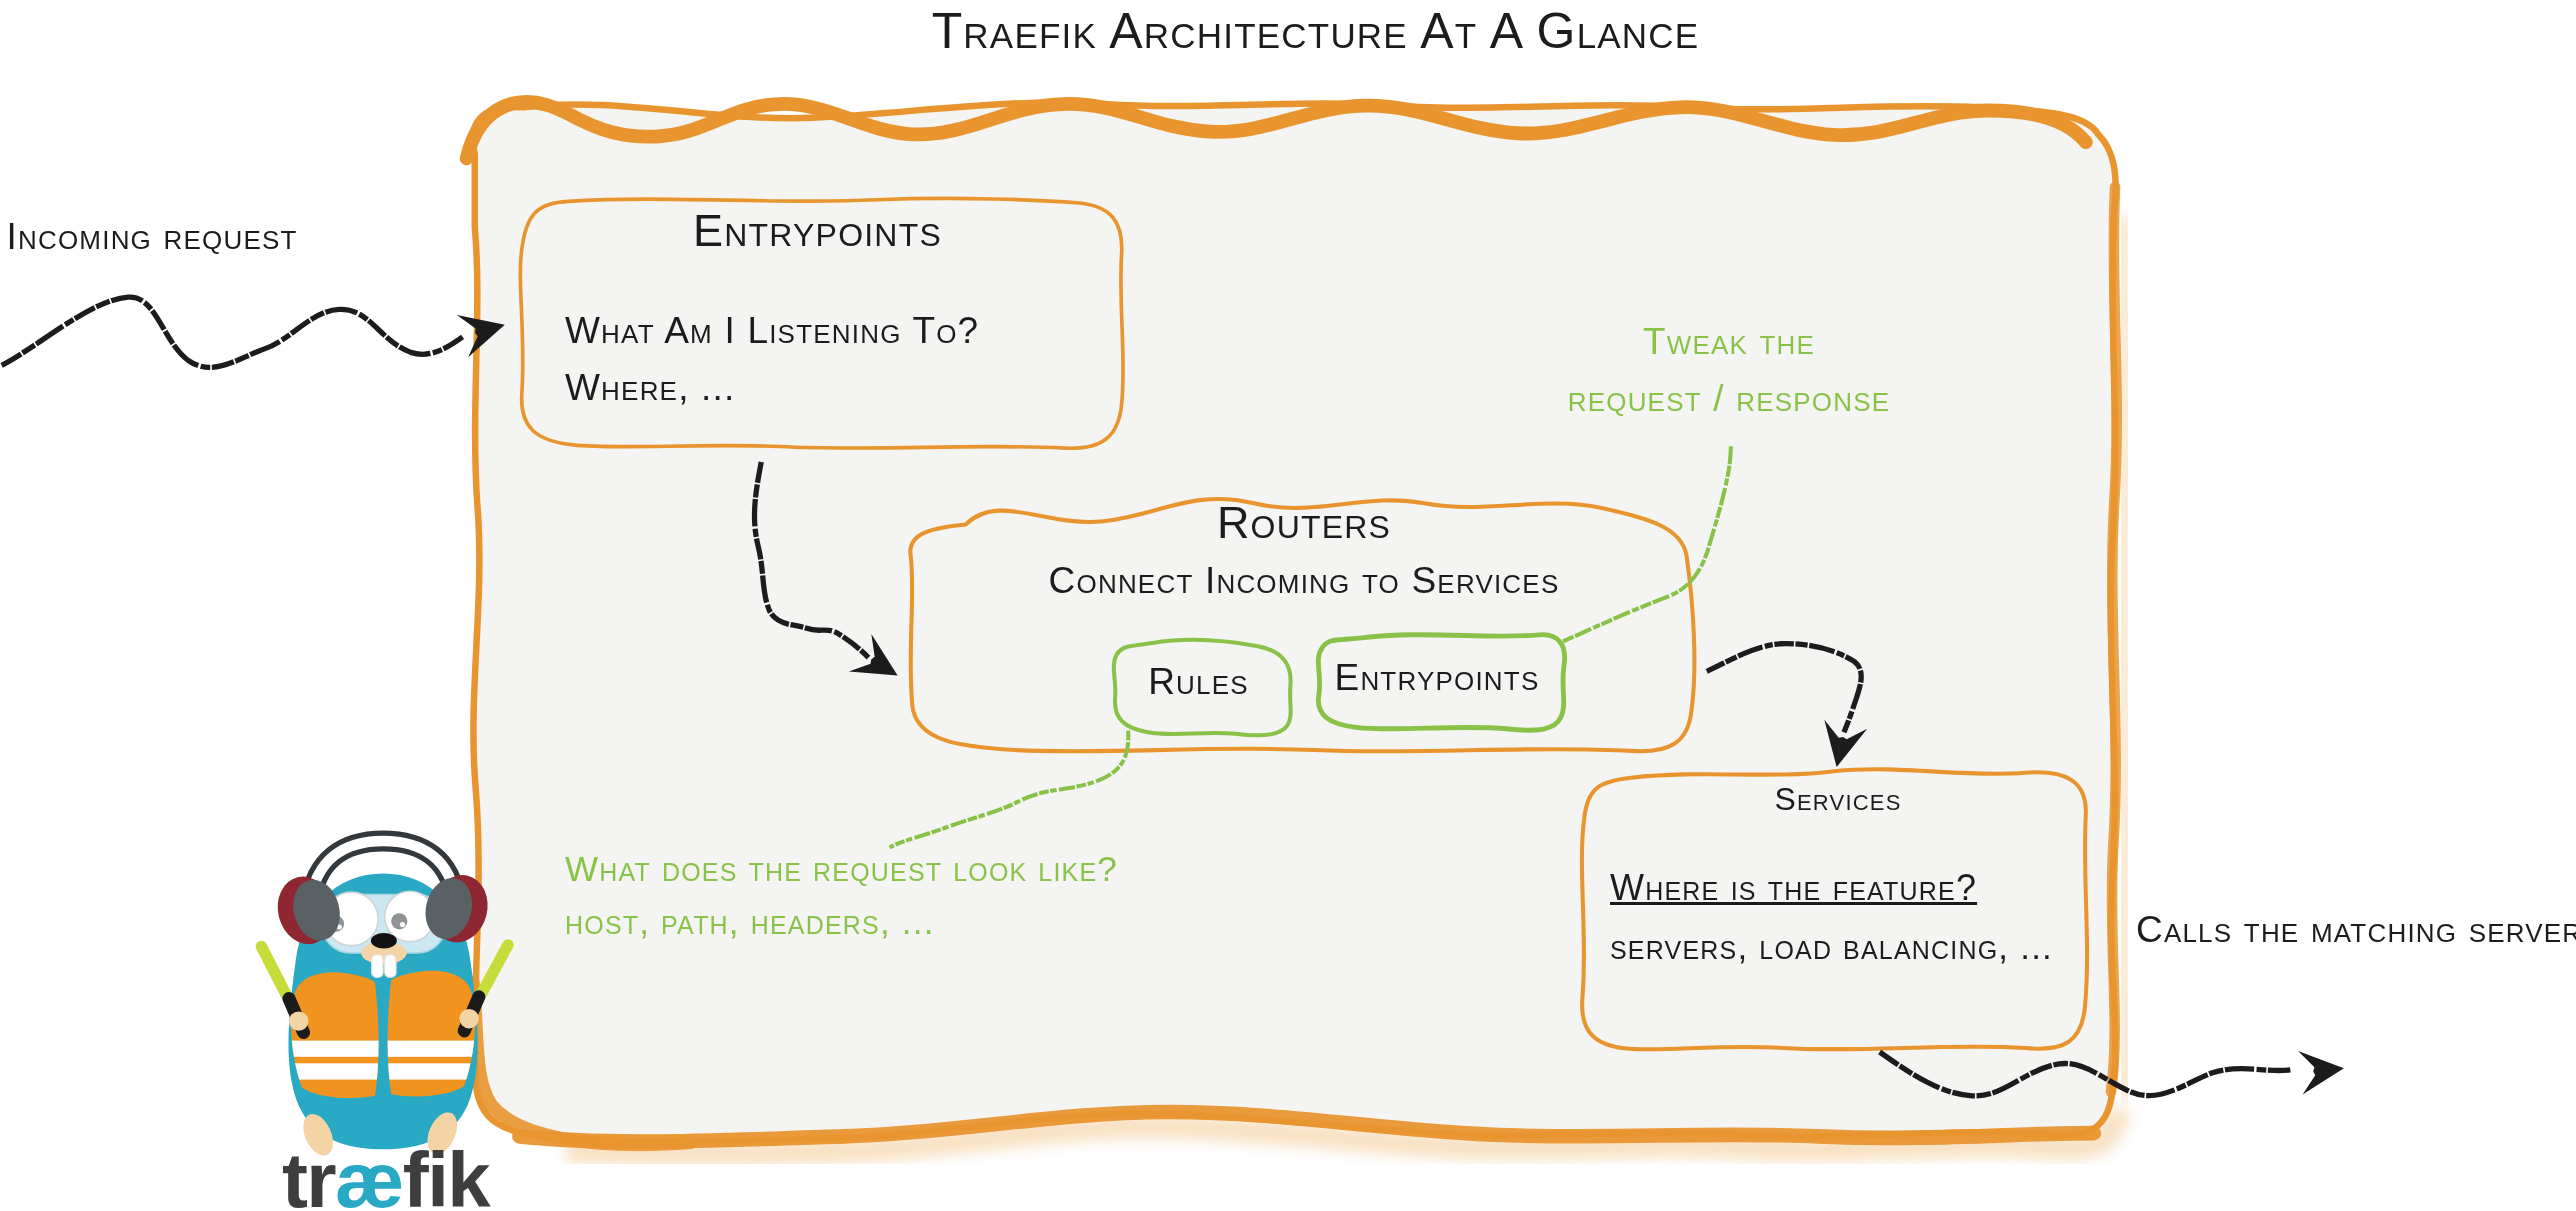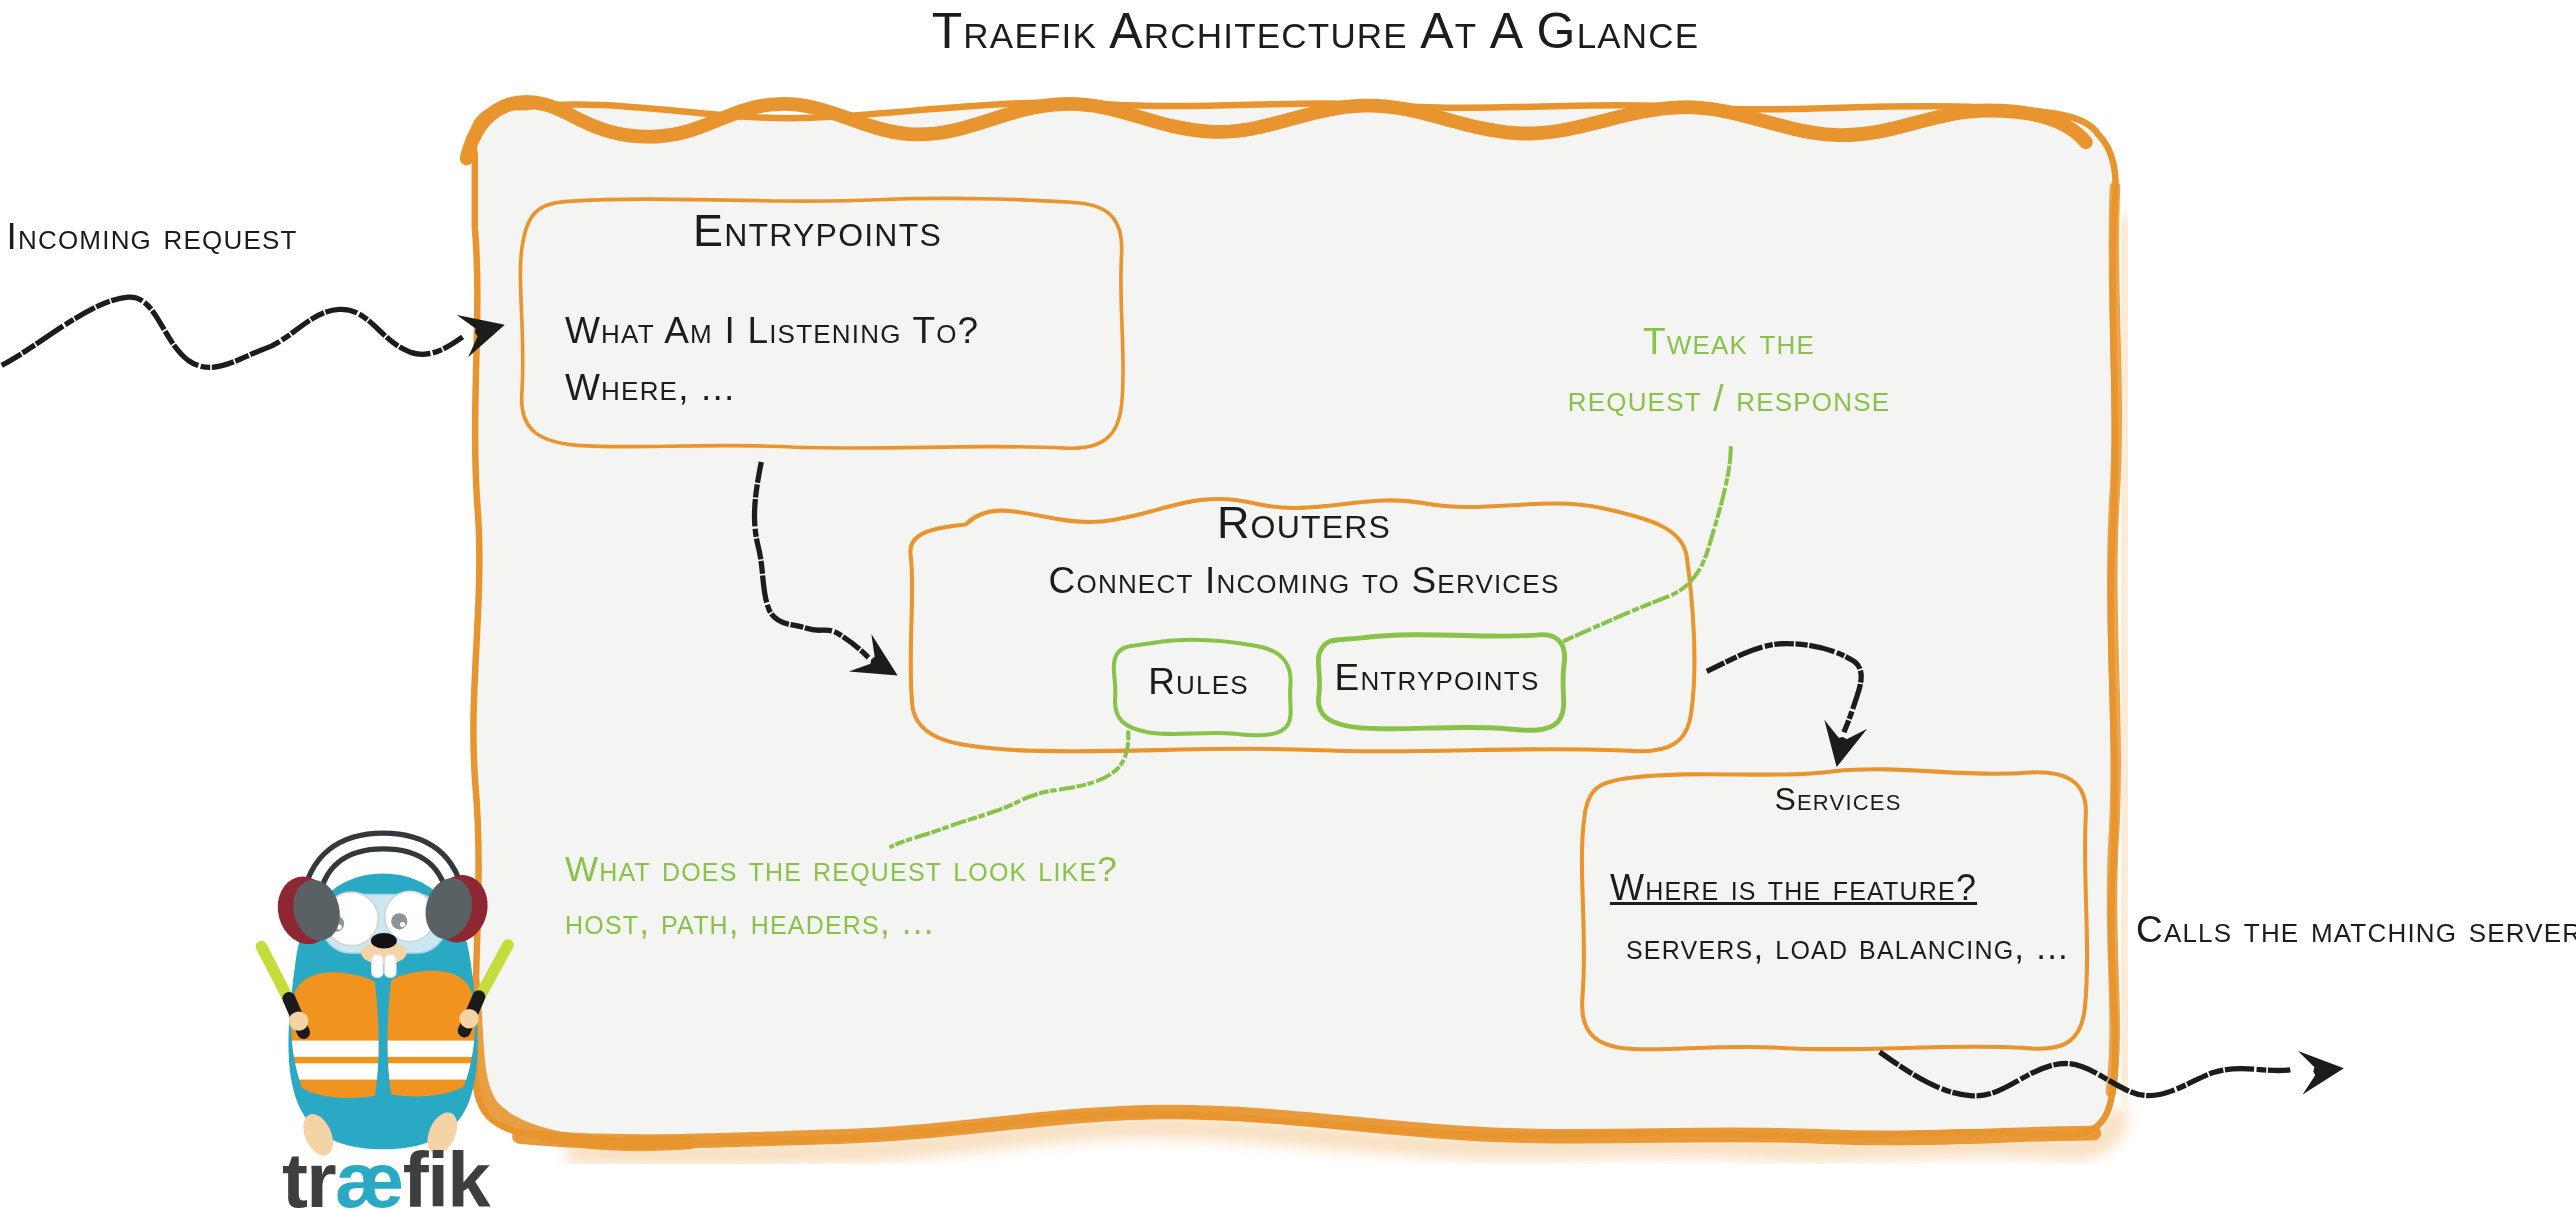--- a/index.html
+++ b/index.html
@@ -148,21 +148,21 @@
   <div class="t" style="left:565px;top:310px;font-size:37px;">What Am I Listening To?</div>
   <div class="t" style="left:565px;top:367px;font-size:37px;">Where, ...</div>
 
   <div class="t ctr" style="left:911px;top:497px;width:786px;font-size:45px;">Routers</div>
   <div class="t ctr" style="left:911px;top:560px;width:786px;font-size:37px;">Connect Incoming to Services</div>
   <div class="t ctr" style="left:1105px;top:661px;width:187px;font-size:37px;">Rules</div>
   <div class="t ctr" style="left:1309px;top:657px;width:256px;font-size:37px;">Entrypoints</div>
 
   <div class="t ctr" style="left:1583px;top:781px;width:510px;font-size:32px;text-align:center;">Services</div>
   <div class="t" style="left:1610px;top:867px;font-size:36px;text-decoration:underline;">Where is the feature?</div>
-  <div class="t" style="left:1610px;top:927px;font-size:35px;margin-left:16px;">servers, load balancing, ...</div>
+  <div class="t" style="left:1610px;top:927px;font-size:35px;">servers, load balancing, ...</div>
 
   <div class="t ctr grn" style="left:1526px;top:321px;width:406px;font-size:37px;">Tweak the</div>
   <div class="t ctr grn" style="left:1526px;top:378px;width:406px;font-size:37px;">request / response</div>
   <div class="t grn" style="left:565px;top:849px;font-size:35px;">What does the request look like?</div>
   <div class="t grn" style="left:565px;top:902px;font-size:35px;">host, path, headers, ...</div>
 
   <div class="t" style="left:2136px;top:909px;font-size:37px;">Calls the matching server</div>
 
   <div class="wordmark"><span>tr</span><span class="ae">æ</span><span>fik</span></div>
 

